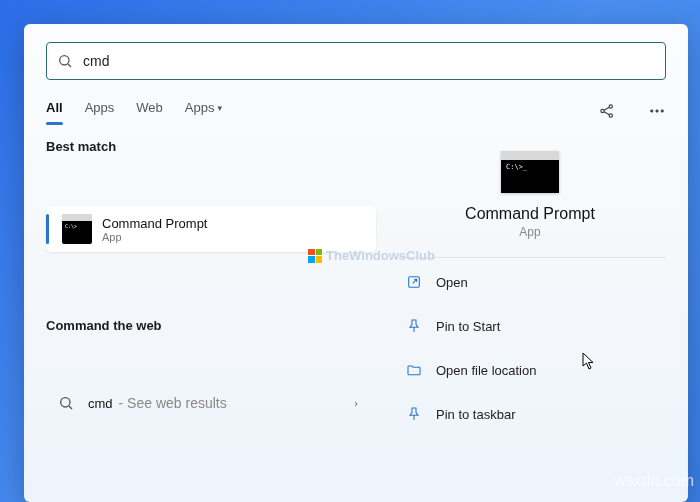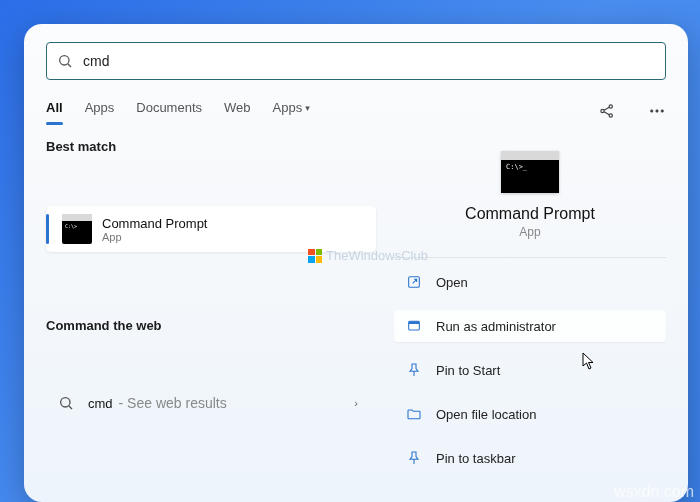--- a/index.html
+++ b/index.html
@@ -6,21 +6,21 @@
     body {
       width: 700px; height: 502px;
       background: linear-gradient(135deg, #2b6ee8 0%, #4a8ef0 50%, #3a7ee5 100%);
       font-family: "Segoe UI", -apple-system, sans-serif;
       font-size: 13px; color: #1b1b1b;
       overflow: hidden; position: relative;
     }
     .panel {
       position: absolute; top: 24px; left: 24px; right: 12px; bottom: 0;
       background: linear-gradient(180deg, #fbfcfd 0%, #f5f8fb 50%, #edf4fb 100%);
-      border-radius: 18px;
+      border-radius: 6px;
       box-shadow: 0 8px 32px rgba(0,0,0,0.25);
       padding: 18px 22px 0 22px;
       display: flex; flex-direction: column;
       overflow: hidden;
     }
     
     .search-wrap {
       display: flex; align-items: center;
       background: #fff; border: 1.5px solid #2b6a74;
       border-radius: 4px; height: 38px; padding: 0 10px;
@@ -80,21 +80,21 @@
       display: flex; align-items: center; padding: 10px 12px;
       cursor: pointer; border-radius: 4px; position: relative;
     }
     .web-row svg { width: 16px; height: 16px; stroke: #555; margin-right: 14px; }
     .web-row .wt { font-size: 13px; color: #111; margin-right: 6px; }
     .web-row .ws { font-size: 14px; color: #888; }
     .web-row .arr { margin-left: auto; margin-right: 6px; color: #666; font-size: 11px; }
     
     .wm {
       position: absolute; top: 248px; left: 308px;
-      font-size: 13px; color: #c8d4e2; font-weight: 400;
+      font-size: 13px; color: #c8d4e2; font-weight: 700;
       display: flex; align-items: center; gap: 4px; pointer-events: none;
     }
     .wm-flag { width: 14px; height: 14px; display: inline-grid;
       grid-template-columns: 1fr 1fr; grid-template-rows: 1fr 1fr; gap: 1px; }
     .wm-flag span:nth-child(1){background:#f25022;} .wm-flag span:nth-child(2){background:#7fba00;}
     .wm-flag span:nth-child(3){background:#00a4ef;} .wm-flag span:nth-child(4){background:#ffb900;}
     
     .big-thumb {
       width: 58px; height: 42px; background: #000; margin: 4px auto 12px auto;
       position: relative; box-shadow: 0 1px 3px rgba(0,0,0,0.2);
@@ -116,41 +116,40 @@
       padding: 8px 12px; border-radius: 4px; cursor: pointer;
       font-size: 13px; color: #222;
     }
     .act:hover, .act.hovered { background: rgba(255,255,255,0.8); box-shadow: 0 1px 2px rgba(0,0,0,0.05); }
     .act svg { width: 16px; height: 16px; stroke: #2a74d0; fill: none; stroke-width: 1.6; }
     .cursor {
       position: absolute; top: 352px; left: 582px; width: 14px; height: 18px;
       pointer-events: none;
     }
     .src-wm {
-      position: absolute; right: 6px; bottom: 1px;
+      position: absolute; right: 6px; bottom: 12px;
       font-size: 16px; color: rgba(255,255,255,0.7);
     }
   </style>
 </head>
 <body>
 
 <div class="panel">
 
   <div class="search-wrap">
     <svg viewBox="0 0 24 24" fill="none" stroke-width="2">
         <circle cx="11" cy="11" r="7"></circle>
         <line x1="16.5" y1="16.5" x2="21" y2="21"></line>
       </svg>
     <input class="search-input" value="cmd" style="">
   </div>
 
   <div class="tabs-row">
     <div class="tab active">All</div>
     <div class="tab">Apps</div>
-    <div class="tab">Documents</div>
     <div class="tab">Web</div>
     <div class="tab"><span>Apps</span><span class="chev">▾</span></div>
     <div class="tabs-spacer"></div>
     <svg class="action-ico" viewBox="0 0 24 24" fill="none" stroke-width="1.6">
         <circle cx="6" cy="12" r="2.2"></circle>
         <circle cx="17" cy="6" r="2.2"></circle>
         <circle cx="17" cy="18" r="2.2"></circle>
         <line x1="8" y1="11" x2="15" y2="7"></line>
         <line x1="8" y1="13" x2="15" y2="17"></line>
       </svg>
@@ -190,27 +189,20 @@
       <div class="det-sub">App</div>
       <div class="hr"></div>
       <div class="actions">
         <div class="act">
           <svg viewBox="0 0 24 24">
               <rect x="4" y="4" width="16" height="16" rx="2"></rect>
               <path d="M10 14 L16 8 M12 8 H16 V12"></path>
             </svg>
           <span>Open</span>
         </div>
-        <div class="act hovered">
-          <svg viewBox="0 0 24 24">
-              <rect x="4" y="5" width="16" height="13" rx="2"></rect>
-              <rect x="4" y="5" width="16" height="4" fill="#2a74d0" stroke="none"></rect>
-            </svg>
-          <span>Run as administrator</span>
-        </div>
         <div class="act">
           <svg viewBox="0 0 24 24">
               <path d="M9 3 L15 3 L15 10 L18 14 L6 14 L9 10 Z M12 14 L12 21"></path>
             </svg>
           <span>Pin to Start</span>
         </div>
         <div class="act">
           <svg viewBox="0 0 24 24">
               <path d="M3 7 L3 18 Q3 19 4 19 L20 19 Q21 19 21 18 L21 9 Q21 8 20 8 L11 8 L9 6 L4 6 Q3 6 3 7 Z"></path>
             </svg>

